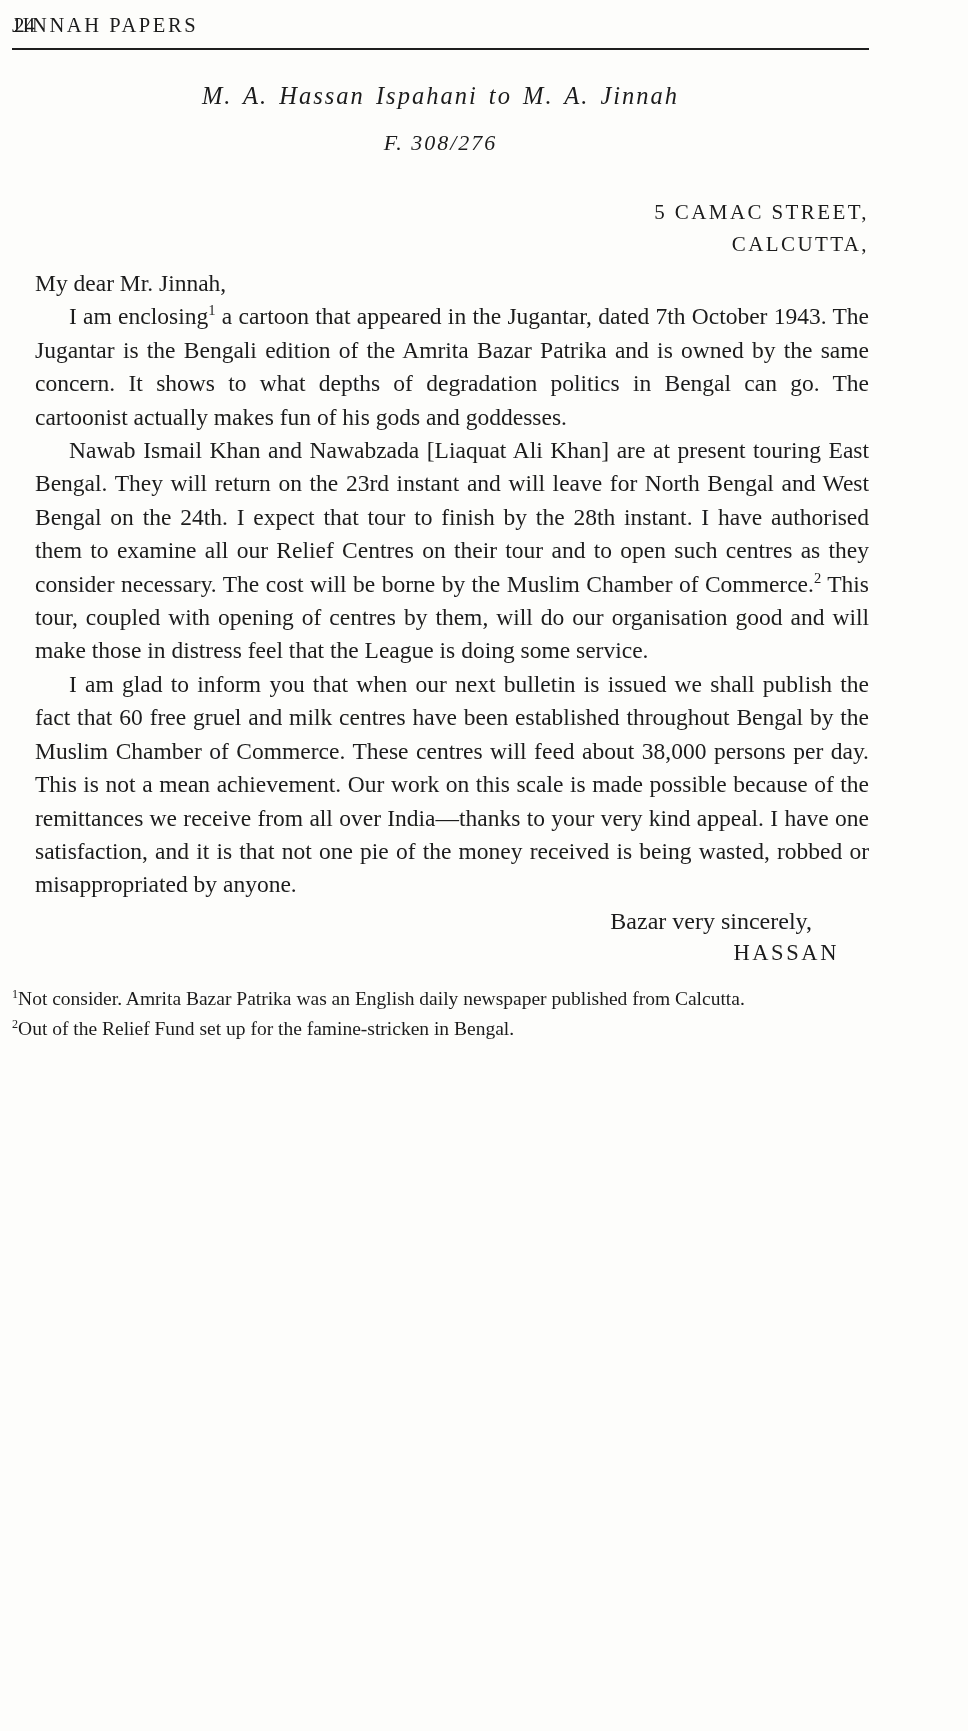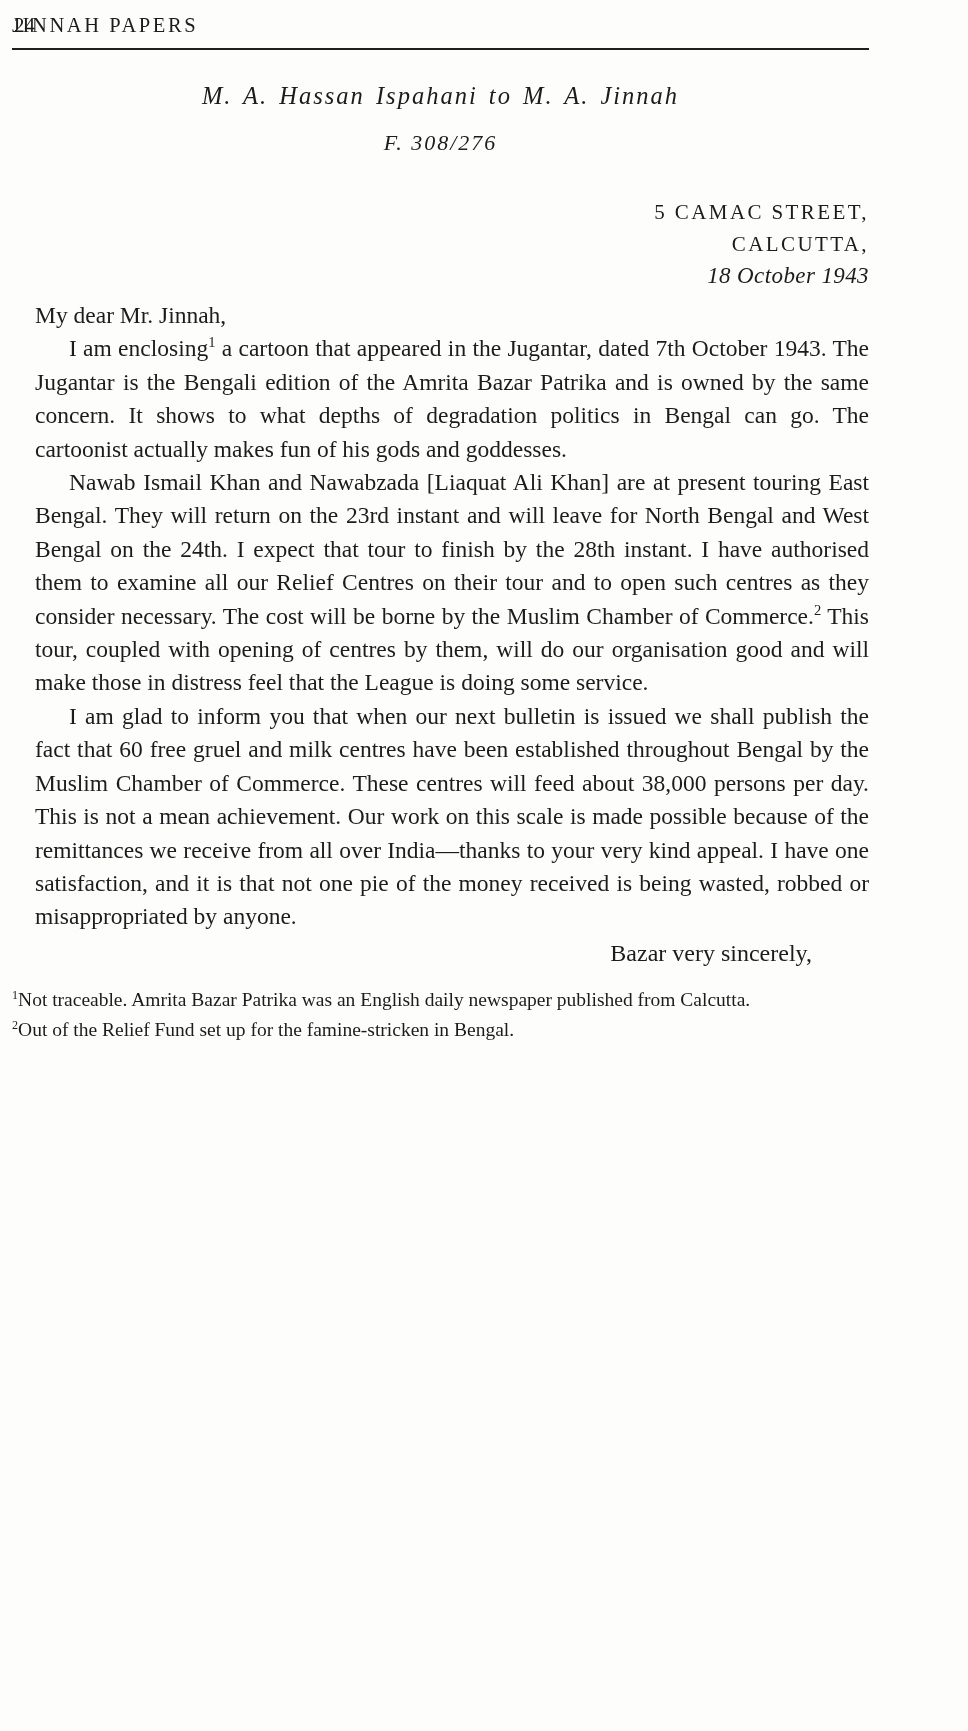--- a/index.html
+++ b/index.html
@@ -132,33 +132,33 @@
     <div class="rule"></div>
 
 
     <div class="doc-title">M. A. Hassan Ispahani to M. A. Jinnah</div>
 
     <div class="file-ref">F. 308/276</div>
 
     <div class="address-block">
       <div class="address-line">5 CAMAC STREET,</div>
       <div class="address-line">CALCUTTA,</div>
-      <div class="date-line">18 October 1943</div>
     </div>
 
     <div class="body-text">
       <div class="salutation">My dear Mr. Jinnah,</div>
       <p class="para"><span>I am enclosing</span><sup>1</sup><span> a cartoon that appeared in the </span><span class="it">Jugantar</span><span>, dated 7th October 1943. The </span><span class="it">Jugantar</span><span> is the Bengali edition of the </span><span class="it">Amrita Bazar Patrika</span><span> and is owned by the same concern. It shows to what depths of degradation politics in Bengal can go. The cartoonist actually makes fun of his gods and goddesses.</span></p>
       <p class="para"><span>Nawab Ismail Khan and Nawabzada [Liaquat Ali Khan] are at present touring East Bengal. They will return on the 23rd instant and will leave for North Bengal and West Bengal on the 24th. I expect that tour to finish by the 28th instant. I have authorised them to examine all our Relief Centres on their tour and to open such centres as they consider necessary. The cost will be borne by the Muslim Chamber of Commerce.</span><sup>2</sup><span> This tour, coupled with opening of centres by them, will do our organisation good and will make those in distress feel that the League is doing some service.</span></p>
       <p class="para"><span>I am glad to inform you that when our next bulletin is issued we shall publish the fact that 60 free gruel and milk centres have been established throughout Bengal by the Muslim Chamber of Commerce. These centres will feed about 38,000 persons per day. This is not a mean achievement. Our work on this scale is made possible because of the remittances we receive from all over India—thanks to your very kind appeal. I have one satisfaction, and it is that not one </span><span class="it">pie</span><span> of the money received is being wasted, robbed or misappropriated by anyone.</span></p>
     </div>
 
     <div class="closing-block">
       <div class="closing-line">Bazar very sincerely,</div>
+      <div class="signature">HASSAN</div>
     </div>
 
     <div class="footnotes">
-      <p class="footnote"><sup>1</sup><span>Not traceable. </span><span class="it">Amrita Bazar Patrika</span><span> was an English daily newspaper published from Calcutta.</span></p>
+      <p class="footnote"><sup>1</sup><span>Not consider. </span><span class="it">Amrita Bazar Patrika</span><span> was an English daily newspaper published from Calcutta.</span></p>
       <p class="footnote"><sup>2</sup><span>Out of the Relief Fund set up for the famine-stricken in Bengal.</span></p>
     </div>
 
   </div>
 </div>
 
 </body></html>

